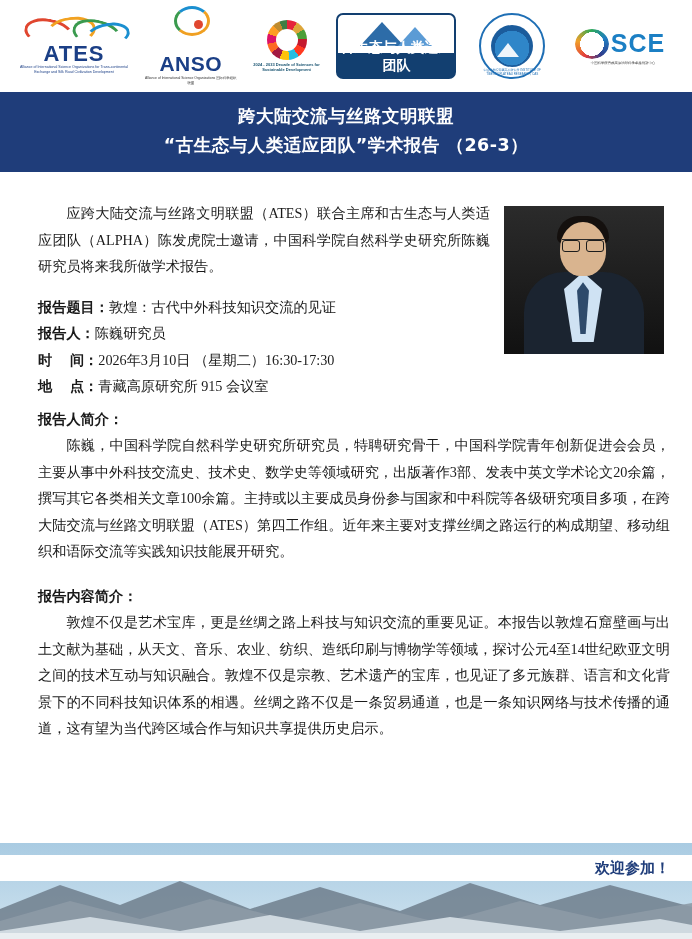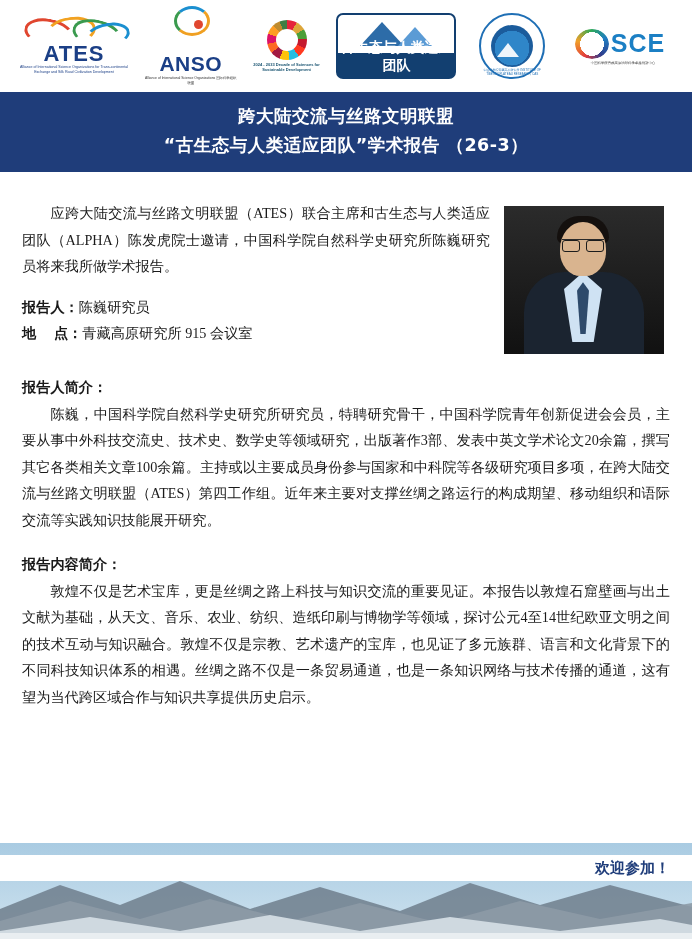--- a/index.html
+++ b/index.html
@@ -177,20 +177,21 @@
     font-size: 17.5px;
     line-height: 29px;
     letter-spacing: 0.5px;
   }
 
   
   .content {
     padding: 14px 22px 0 22px;
     font-size: 14.2px;
     line-height: 26.5px;
+    margin-left: 16px;
   }
   .para-indent { text-indent: 2em; text-align: justify; }
   .meta-line { margin: 0; white-space: nowrap; }
   .meta-label { font-weight: bold; }
   .section-title { font-weight: bold; margin: 14px 0 0 0; }
 
   .intro-block {
     position: relative;
     min-height: 168px;
   }
@@ -336,21 +337,27 @@
       <div class="shirt"></div>
       <div class="tie"></div>
       <div class="hair"></div>
       <div class="head"></div>
       <div class="glasses"></div>
     </div>
 
     <p class="para-indent">应跨大陆交流与丝路文明联盟（ATES）联合主席和古生态与人类适应团队（ALPHA）陈发虎院士邀请，中国科学院自然科学史研究所陈巍研究员将来我所做学术报告。</p>
 
     <p class="meta-line">
+      <span class="meta-label">报告题目：</span><span>敦煌：古代中外科技知识交流的见证</span>
+    </p>
+    <p class="meta-line">
       <span class="meta-label">报告人：</span><span>陈巍研究员</span>
+    </p>
+    <p class="meta-line">
+      <span class="meta-label">时　  间：</span><span>2026年3月10日 （星期二）16:30-17:30</span>
     </p>
     <p class="meta-line">
       <span class="meta-label">地　  点：</span><span>青藏高原研究所 915 会议室</span>
     </p>
   </div>
 
   <div class="body-section">
     <p class="section-title">报告人简介：</p>
     <p class="para-indent">陈巍，中国科学院自然科学史研究所研究员，特聘研究骨干，中国科学院青年创新促进会会员，主要从事中外科技交流史、技术史、数学史等领域研究，出版著作3部、发表中英文学术论文20余篇，撰写其它各类相关文章100余篇。主持或以主要成员身份参与国家和中科院等各级研究项目多项，在跨大陆交流与丝路文明联盟（ATES）第四工作组。近年来主要对支撑丝绸之路运行的构成期望、移动组织和语际交流等实践知识技能展开研究。</p>
   </div>

